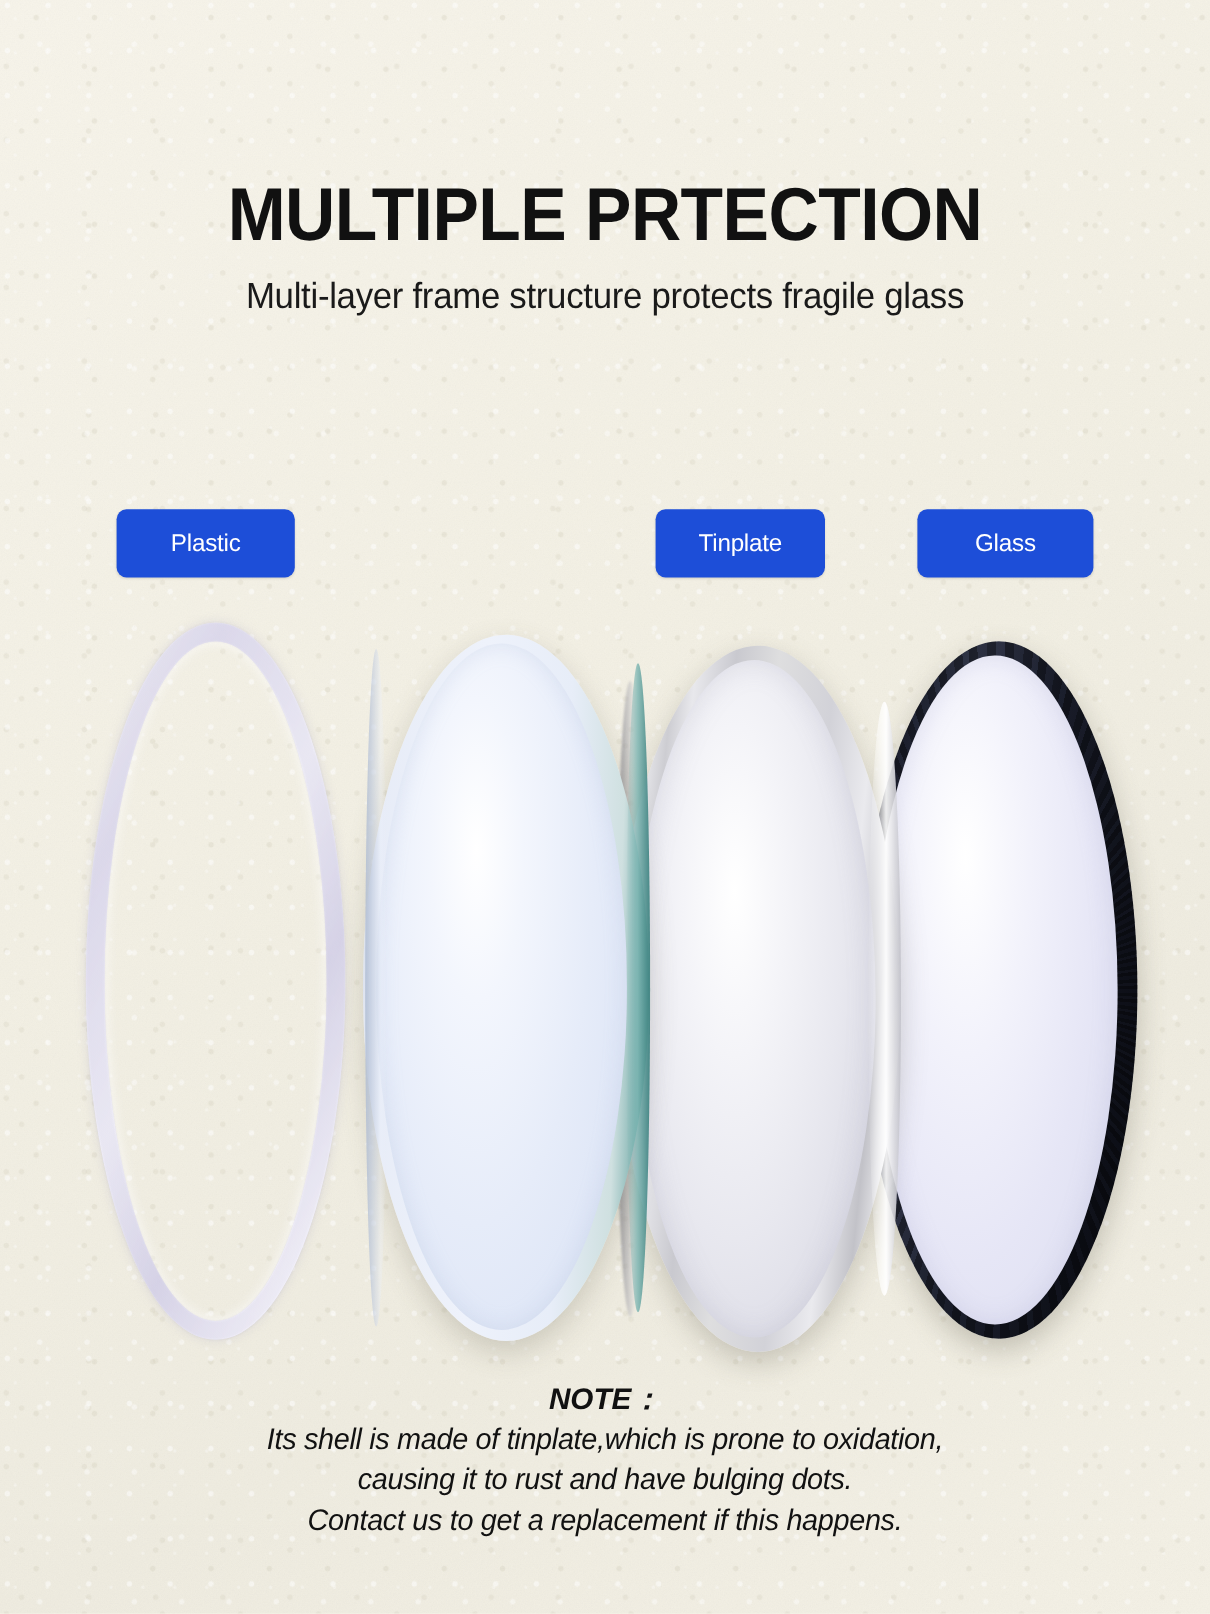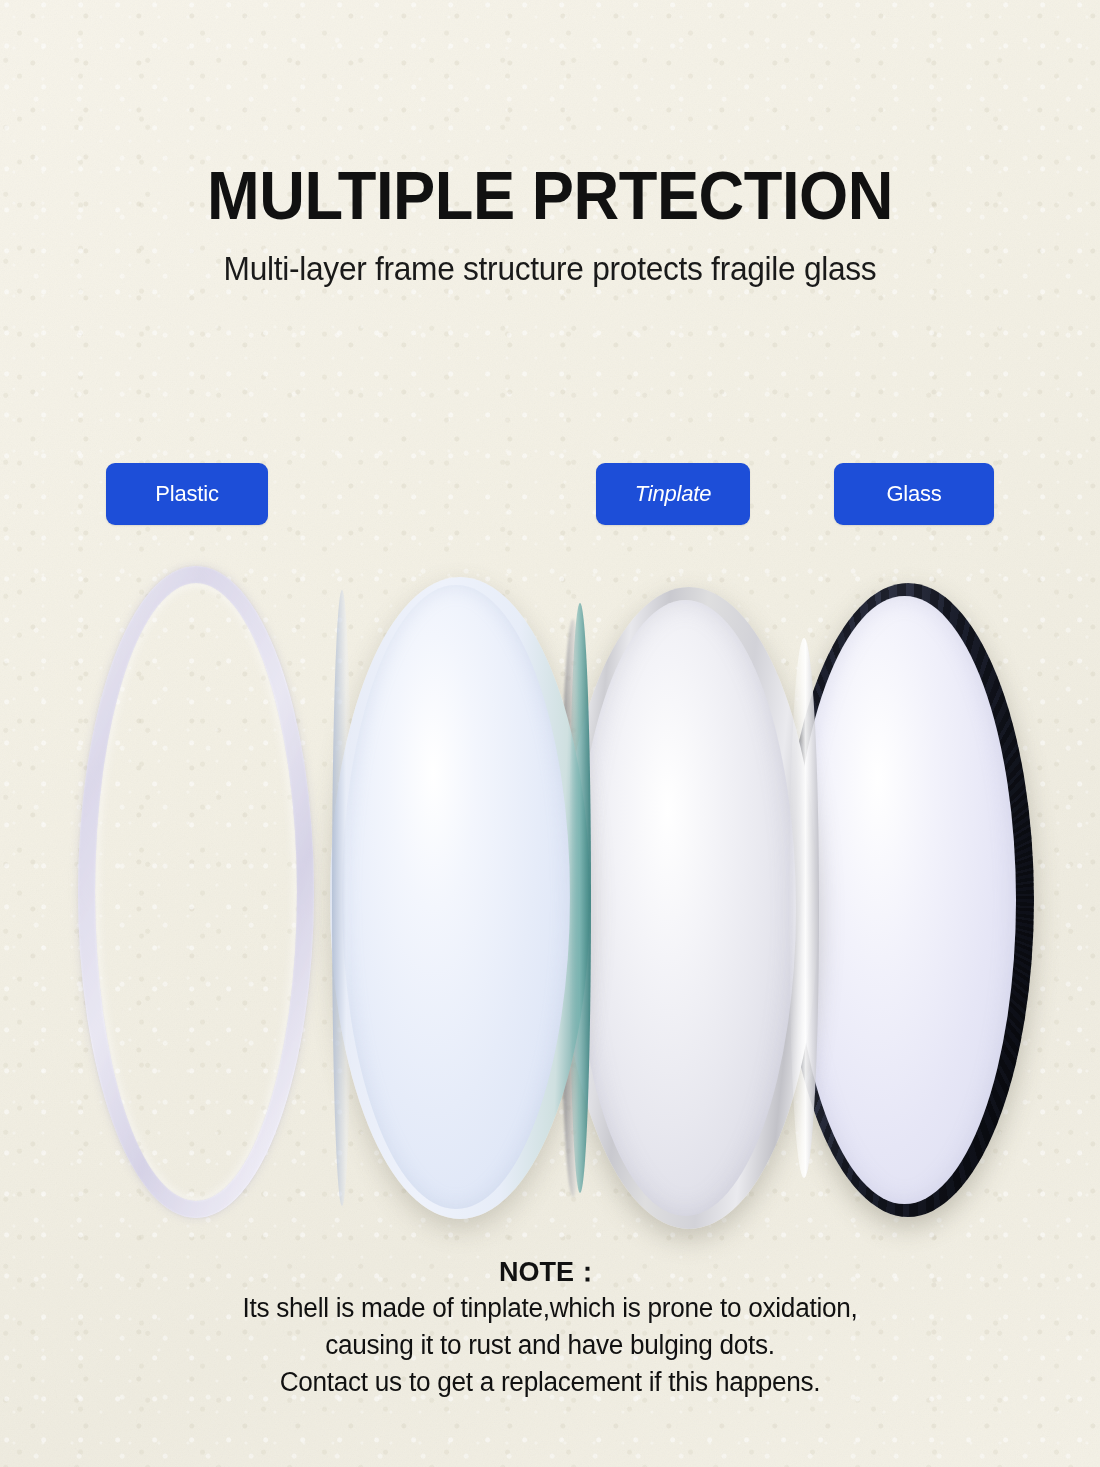--- a/index.html
+++ b/index.html
@@ -83,21 +83,21 @@
     font-size: 22px;
     font-weight: 400;
     display: flex;
     align-items: center;
     justify-content: center;
     letter-spacing: -0.2px;
     box-shadow: 0 1px 2px rgba(0,0,0,0.10);
   }
   .badge.b0 { left: 106px; width: 162px; }
   .badge.b1 { left: 352px; width: 154px; }
-  .badge.b2 { left: 596px; width: 154px; font-style: italic; }
+  .badge.b2 { left: 596px; width: 154px; }
   .badge.b3 { left: 834px; width: 160px; }
 
   
   #stack {
     position: absolute;
     top: 0; left: 0;
     width: 1100px;
     height: 1467px;
     pointer-events: none;
   }
@@ -289,20 +289,21 @@
   }
 
   
   #note {
     position: absolute;
     top: 1256px;
     left: 0;
     width: 1100px;
     text-align: center;
     color: #111111;
+    font-style: italic;
   }
   #note-title {
     font-size: 27px;
     font-weight: bold;
     letter-spacing: 0px;
     line-height: 1.25;
   }
   .note-line {
     font-size: 27px;
     font-weight: 400;

